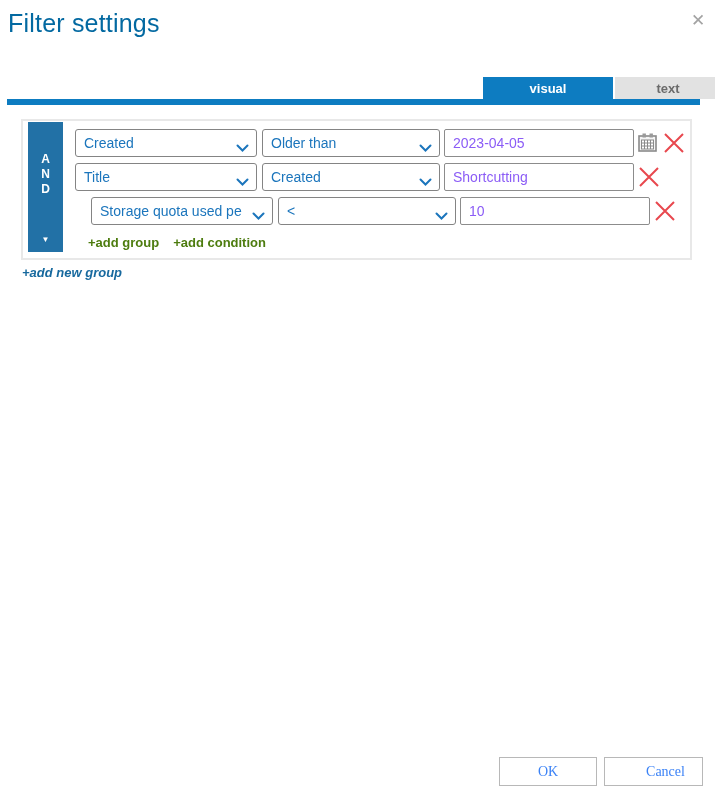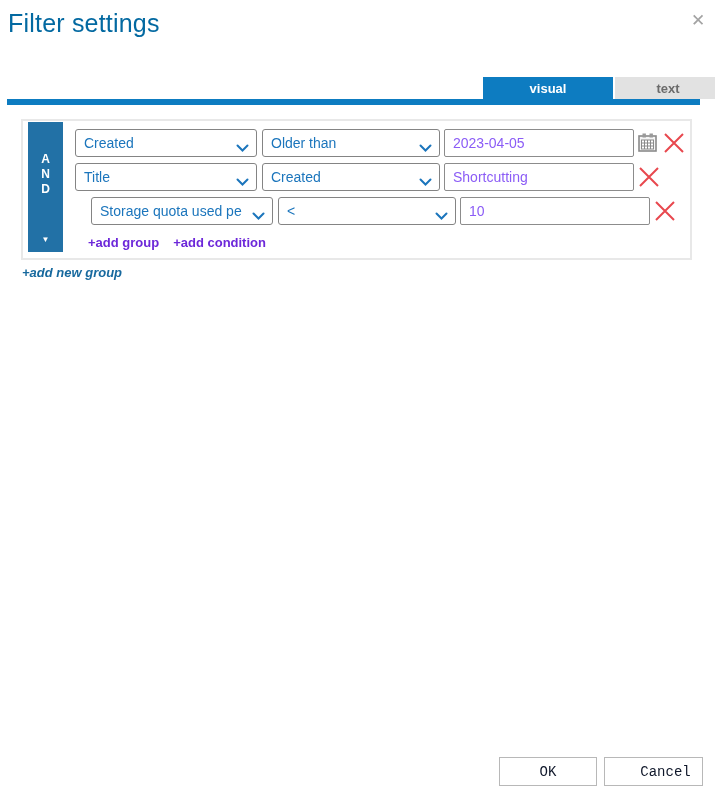--- a/index.html
+++ b/index.html
@@ -44,28 +44,28 @@
 
   .val-input { position:absolute; left:421px; width:190px; height:28px;
     border:1px solid #8c8c8c; border-radius:2px; color:#8b5cf6; font-size:14px;
     padding:0 8px; outline:none; font-family:"Liberation Sans", sans-serif; }
 
   .cal-btn { position:absolute; left:614px; top:3px; width:21px; height:21px; cursor:pointer; }
   .del-btn { position:absolute; top:2px; width:24px; height:24px; cursor:pointer; }
   .del-late { left:639px; } .del-early { left:614px; }
 
   .group-links { position:absolute; left:65px; top:114px; display:flex; gap:14px; }
-  .link { font-size:13px; font-weight:bold; color:#6d28d9; cursor:pointer;
+  .link { font-size:13px; font-weight:bold; color:#4d7c0f; cursor:pointer;
     white-space:nowrap; }
   .add-new-group { position:absolute; left:22px; top:265px; font-size:13px;
     font-weight:bold; color:#17699e; cursor:pointer;font-style:italic; }
 
   .btn { position:absolute; top:757px; height:29px; background:#ffffff;
-    border:1px solid #b8b8b8; color:#0f172a; font-size:14px;
-    font-family:Liberation Mono, monospace; cursor:pointer; }
+    border:1px solid #b8b8b8; color:#3b82f6; font-size:14px;
+    font-family:Liberation Serif, serif; cursor:pointer; }
   .btn-ok { left:499px; width:98px; }
   .btn-cancel { left:604px; width:99px;padding-left:24px; }
 </style>
 </head>
 <body>
 
 <div class="stage">
 
   <div class="dialog-title">Filter settings</div>
   <div class="close-btn">✕</div>

